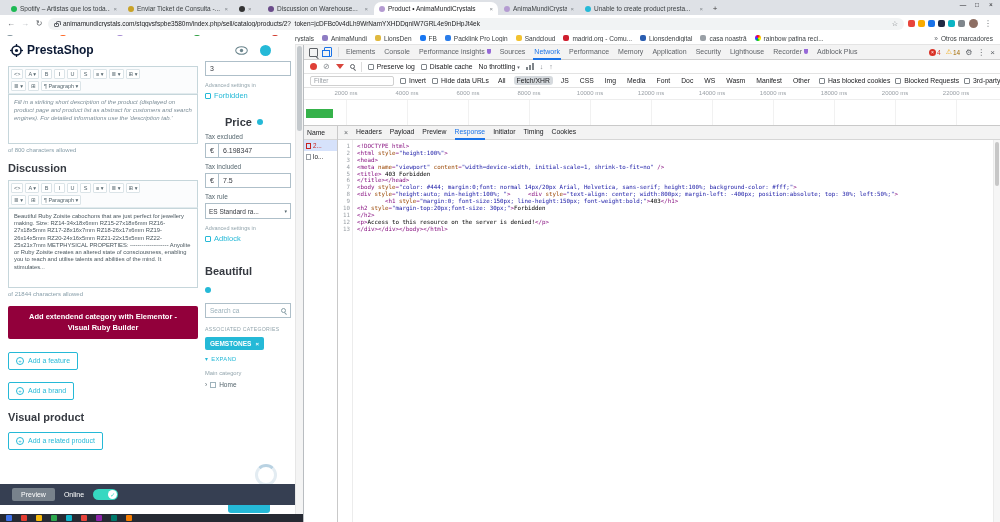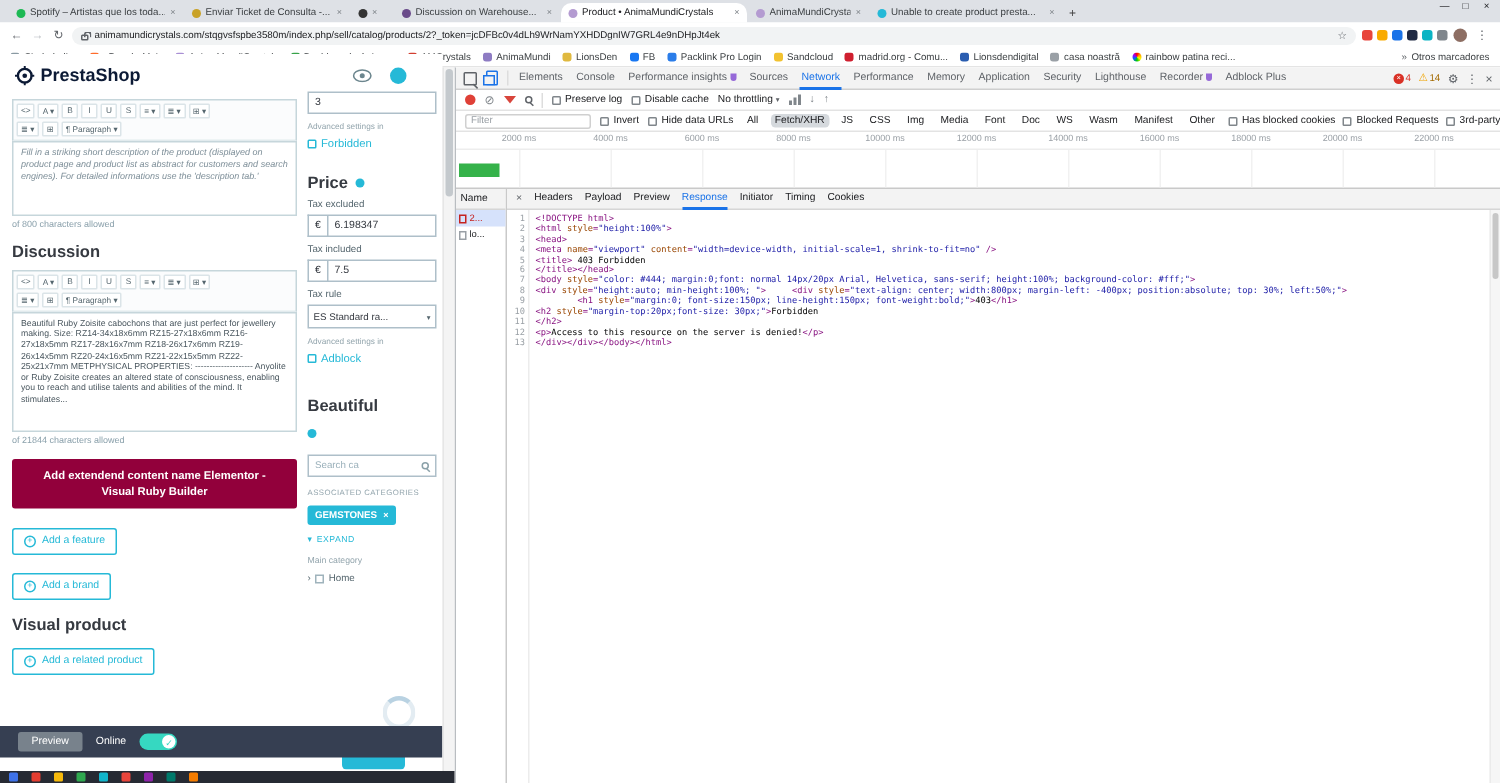--- a/index.html
+++ b/index.html
@@ -62,21 +62,21 @@
   .plus{width:8px;height:8px;border:1px solid #25b9d7;border-radius:50%;font-size:6px;line-height:1;display:flex;align-items:center;justify-content:center;flex:none;}
   .ps-right{position:absolute;left:205px;top:25px;width:86px;color:#363a41;}
   .inp{border:1px solid #aebfc9;background:#fff;height:15px;display:flex;align-items:center;padding:0 4px;font-size:7px;}
   .ig{display:flex;margin:3px 0 2px;}
   .ig .pre{border:1px solid #aebfc9;border-right:none;background:#fff;width:13px;height:15px;display:flex;align-items:center;justify-content:center;font-size:7px;flex:none;}
   .ig .val{flex:1;border:1px solid #aebfc9;height:15px;display:flex;align-items:center;padding:0 4px;font-size:7px;min-width:0;}
   .lab{font-size:6.5px;color:#55666e;margin-top:5px;}
   .tiny{font-size:5.5px;color:#93a5ad;margin-top:6px;}
   .tlink{display:flex;align-items:center;gap:3px;color:#25b9d7;font-size:7.5px;margin-top:3px;}
   .lnk-ico{width:6px;height:6px;border:1px solid #25b9d7;border-radius:1px;flex:none;}
-  .h2row{display:flex;align-items:center;gap:5px;}
+  .h2row{display:flex;align-items:center;gap:5px;margin-left:20px;}
   .info-dot{width:6px;height:6px;border-radius:50%;background:#25b9d7;display:inline-block;flex:none;}
   .sel{border:1px solid #aebfc9;height:16px;display:flex;align-items:center;justify-content:space-between;padding:0 3px;font-size:6.5px;margin-top:3px;}
   .caret{font-size:5px;color:#55666e;}
   .searchbox{border:1px solid #aebfc9;height:15px;display:flex;align-items:center;padding:0 4px;font-size:6.5px;color:#9ab0ba;margin-top:6px;}
   .mag{margin-left:auto;width:5px;height:5px;border:1px solid #8aa0a8;border-radius:50%;position:relative;flex:none;}
   .mag::after{content:"";position:absolute;right:-2px;bottom:-2px;width:3px;height:1px;background:#8aa0a8;transform:rotate(45deg);}
   .assoc{font-size:5.2px;letter-spacing:.3px;color:#93a5ad;margin-top:8px;}
   .chip{display:inline-flex;align-items:center;gap:4px;background:#25b9d7;color:#fff;font-size:6.5px;font-weight:bold;padding:3px 5px;border-radius:2px;margin-top:5px;}
   .chipx{font-size:6px;}
   .expand{display:flex;align-items:center;gap:3px;color:#25b9d7;font-size:5.8px;margin-top:6px;letter-spacing:.3px;}
@@ -355,21 +355,21 @@
           </div>
           <div class="tb-row">
             <span class="tb-btn">≣ ▾</span>
             <span class="tb-btn">⊞</span>
             <span class="tb-btn">¶ Paragraph ▾</span>
           </div>
         </div>
       <div class="ed-box desc-body">Beautiful Ruby Zoisite cabochons that are just perfect for jewellery making. Size: RZ14-34x18x6mm RZ15-27x18x6mm RZ16-27x18x5mm RZ17-28x16x7mm RZ18-26x17x6mm RZ19-26x14x5mm RZ20-24x16x5mm RZ21-22x15x5mm RZ22-25x21x7mm METPHYSICAL PROPERTIES: -------------------- Anyolite or Ruby Zoisite creates an altered state of consciousness, enabling you to reach and utilise talents and abilities of the mind. It stimulates...</div>
       <div class="counter">of 21844 characters allowed</div>
       <div class="elementor">
-        <span>Add extendend content name Elementor -</span><br>
+        <span>Add extendend category with Elementor -</span><br>
         <span>Visual Ruby Builder</span>
       </div>
       <div><span class="btn-outline">
             <span class="plus">+</span>
             <span>Add a feature</span>
           </span></div>
       <div><span class="btn-outline">
             <span class="plus">+</span>
             <span>Add a brand</span>
           </span></div>

